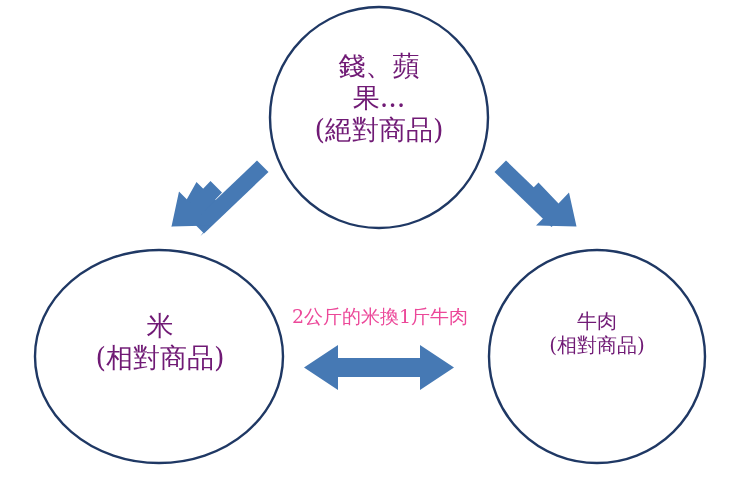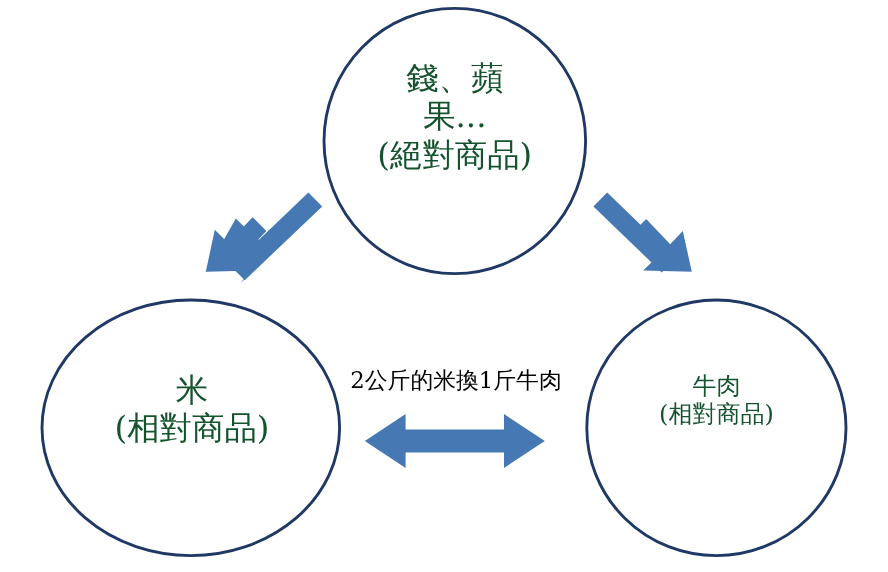--- a/index.html
+++ b/index.html
@@ -21,21 +21,21 @@
   #diagram-svg {
     position: absolute;
     left: 0;
     top: 0;
     width: 740px;
     height: 477px;
   }
   .node-text {
     position: absolute;
     text-align: center;
-    color: #14532d;
+    color: #701a75;
     line-height: 1.18;
     white-space: pre-line;
     font-family: "DejaVu Serif", "Liberation Serif", serif;
     pointer-events: none;
   }
   #top-node-label {
     left: 271px;
     top: 50px;
     width: 216px;
     font-size: 27px;
@@ -52,21 +52,21 @@
     width: 216px;
     font-size: 20px;
   }
   #exchange-rate-label {
     position: absolute;
     left: 250px;
     top: 304px;
     width: 260px;
     text-align: center;
     font-size: 19px;
-    color: #000000;
+    color: #ec4899;
     font-family: "DejaVu Serif", "Liberation Serif", serif;
     pointer-events: none;
   }
 </style>
 </head>
 <body>
 
 <div id="stage">
 
   <svg id="diagram-svg" viewBox="0 0 740 477">

